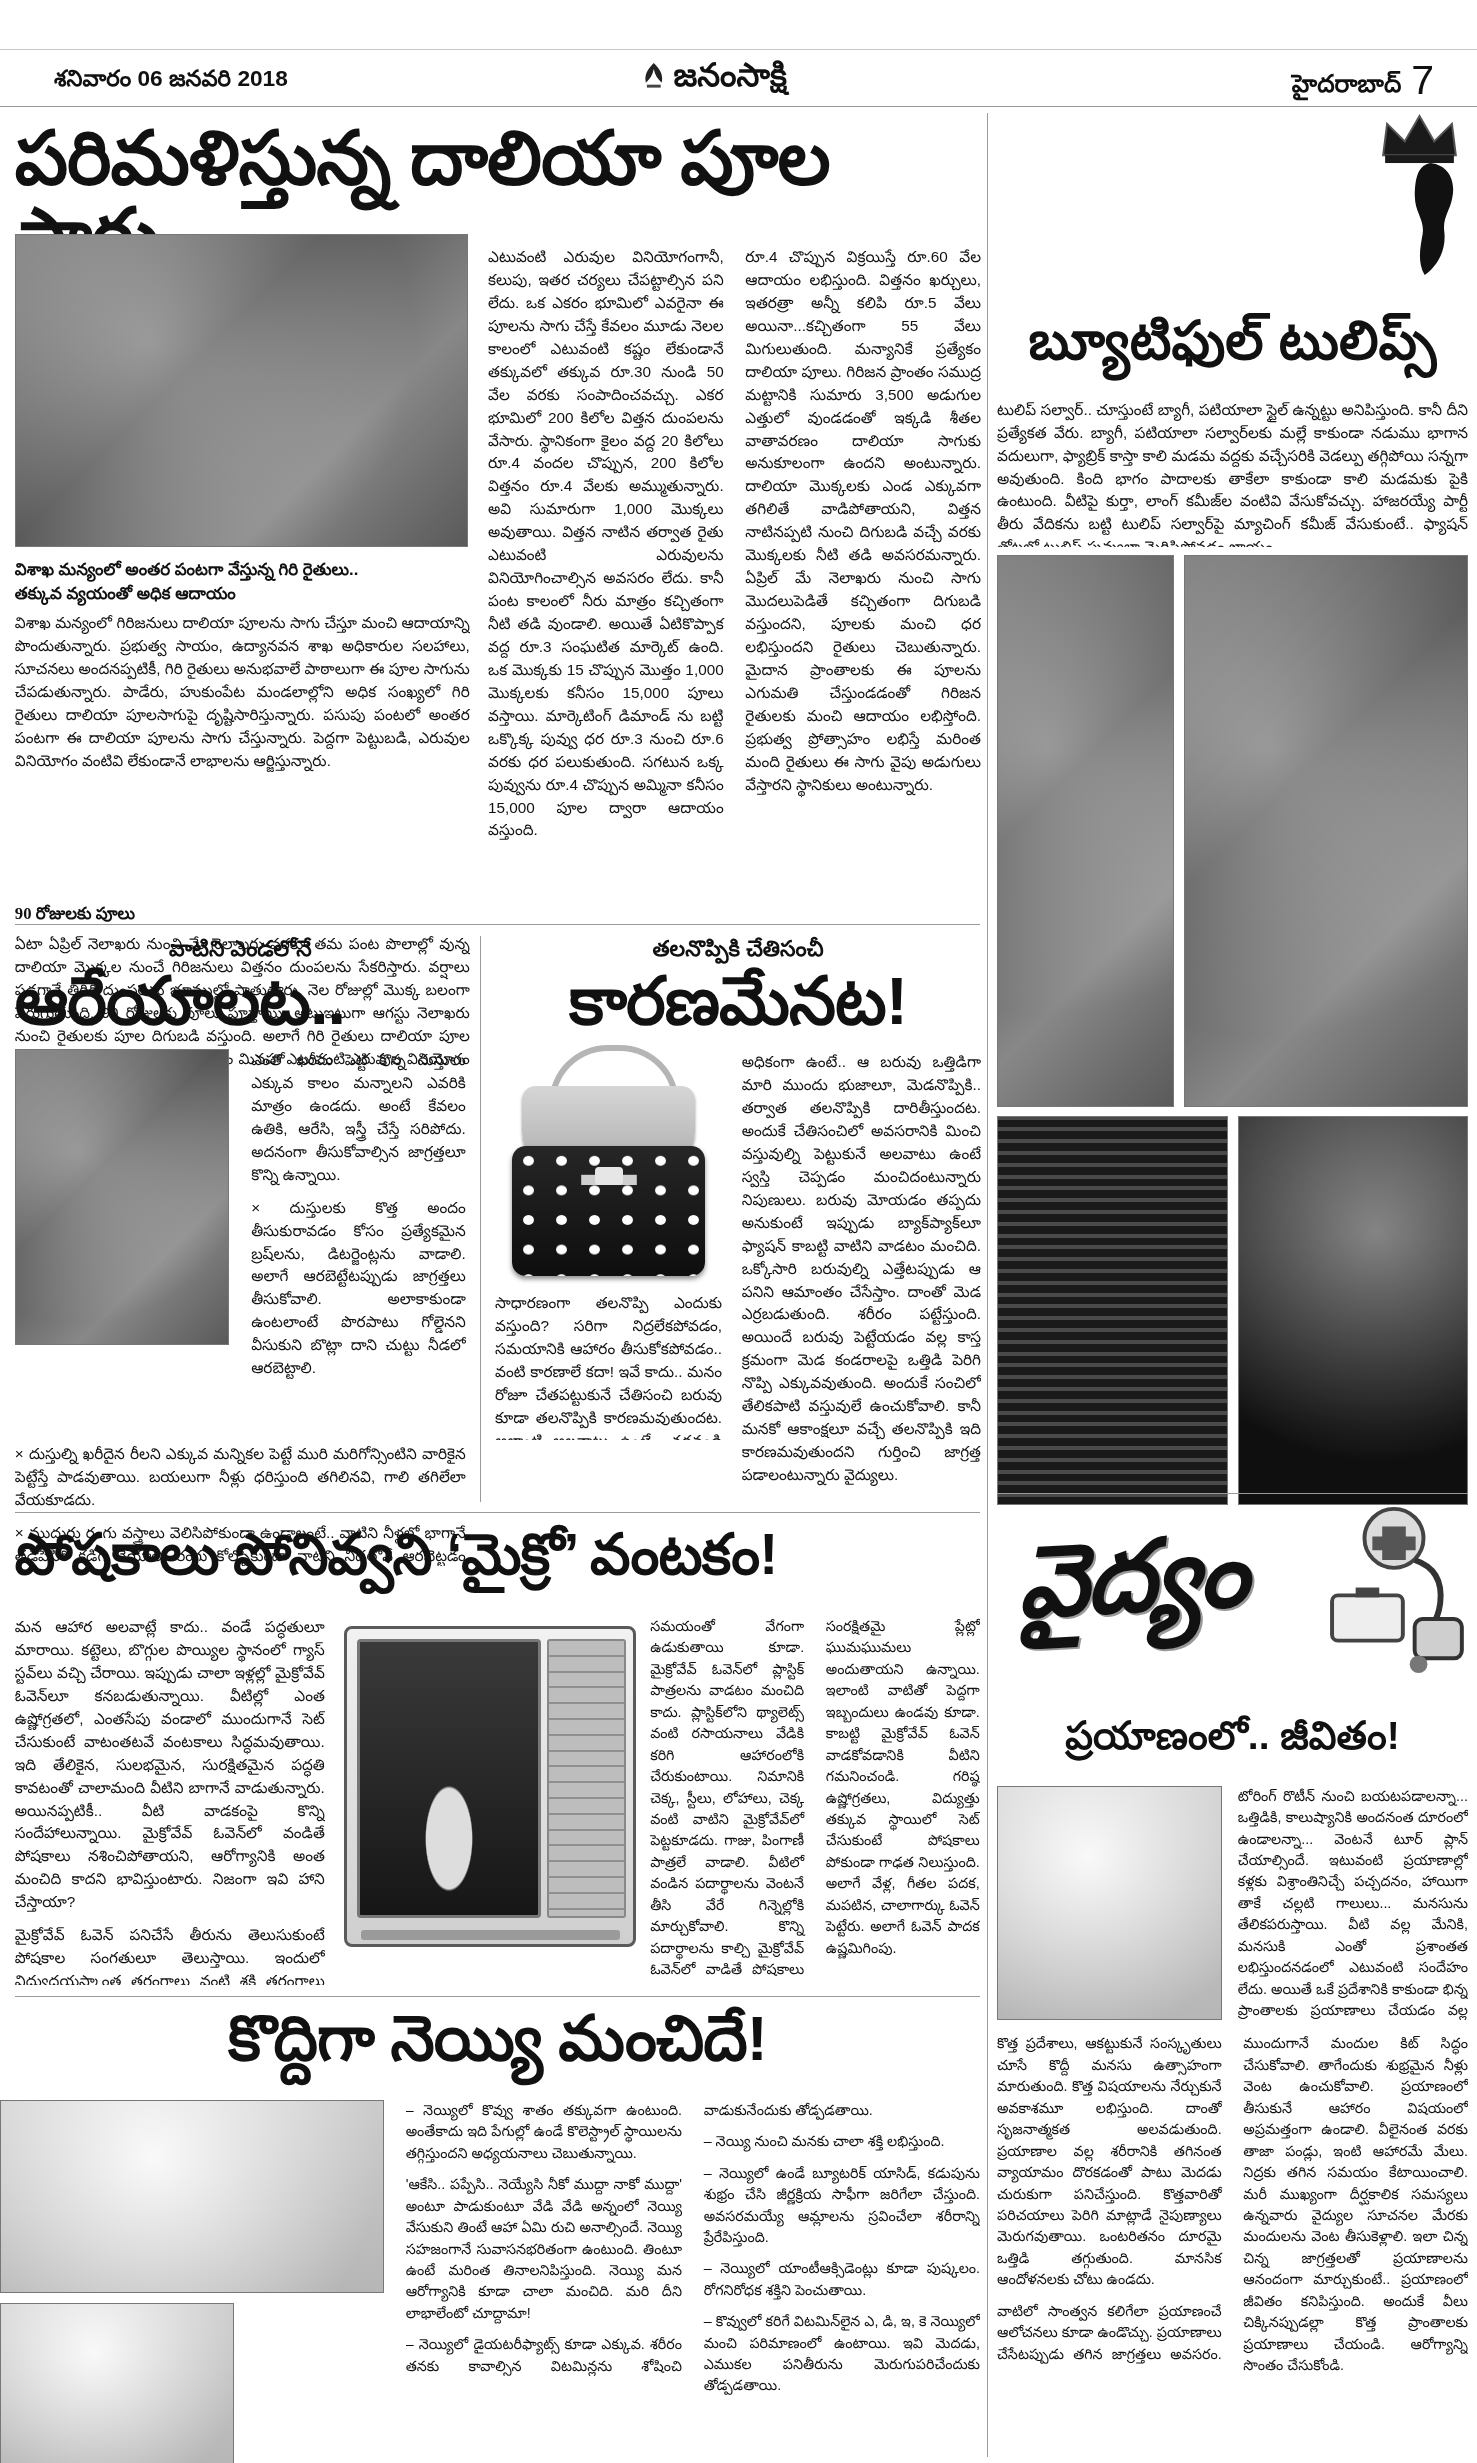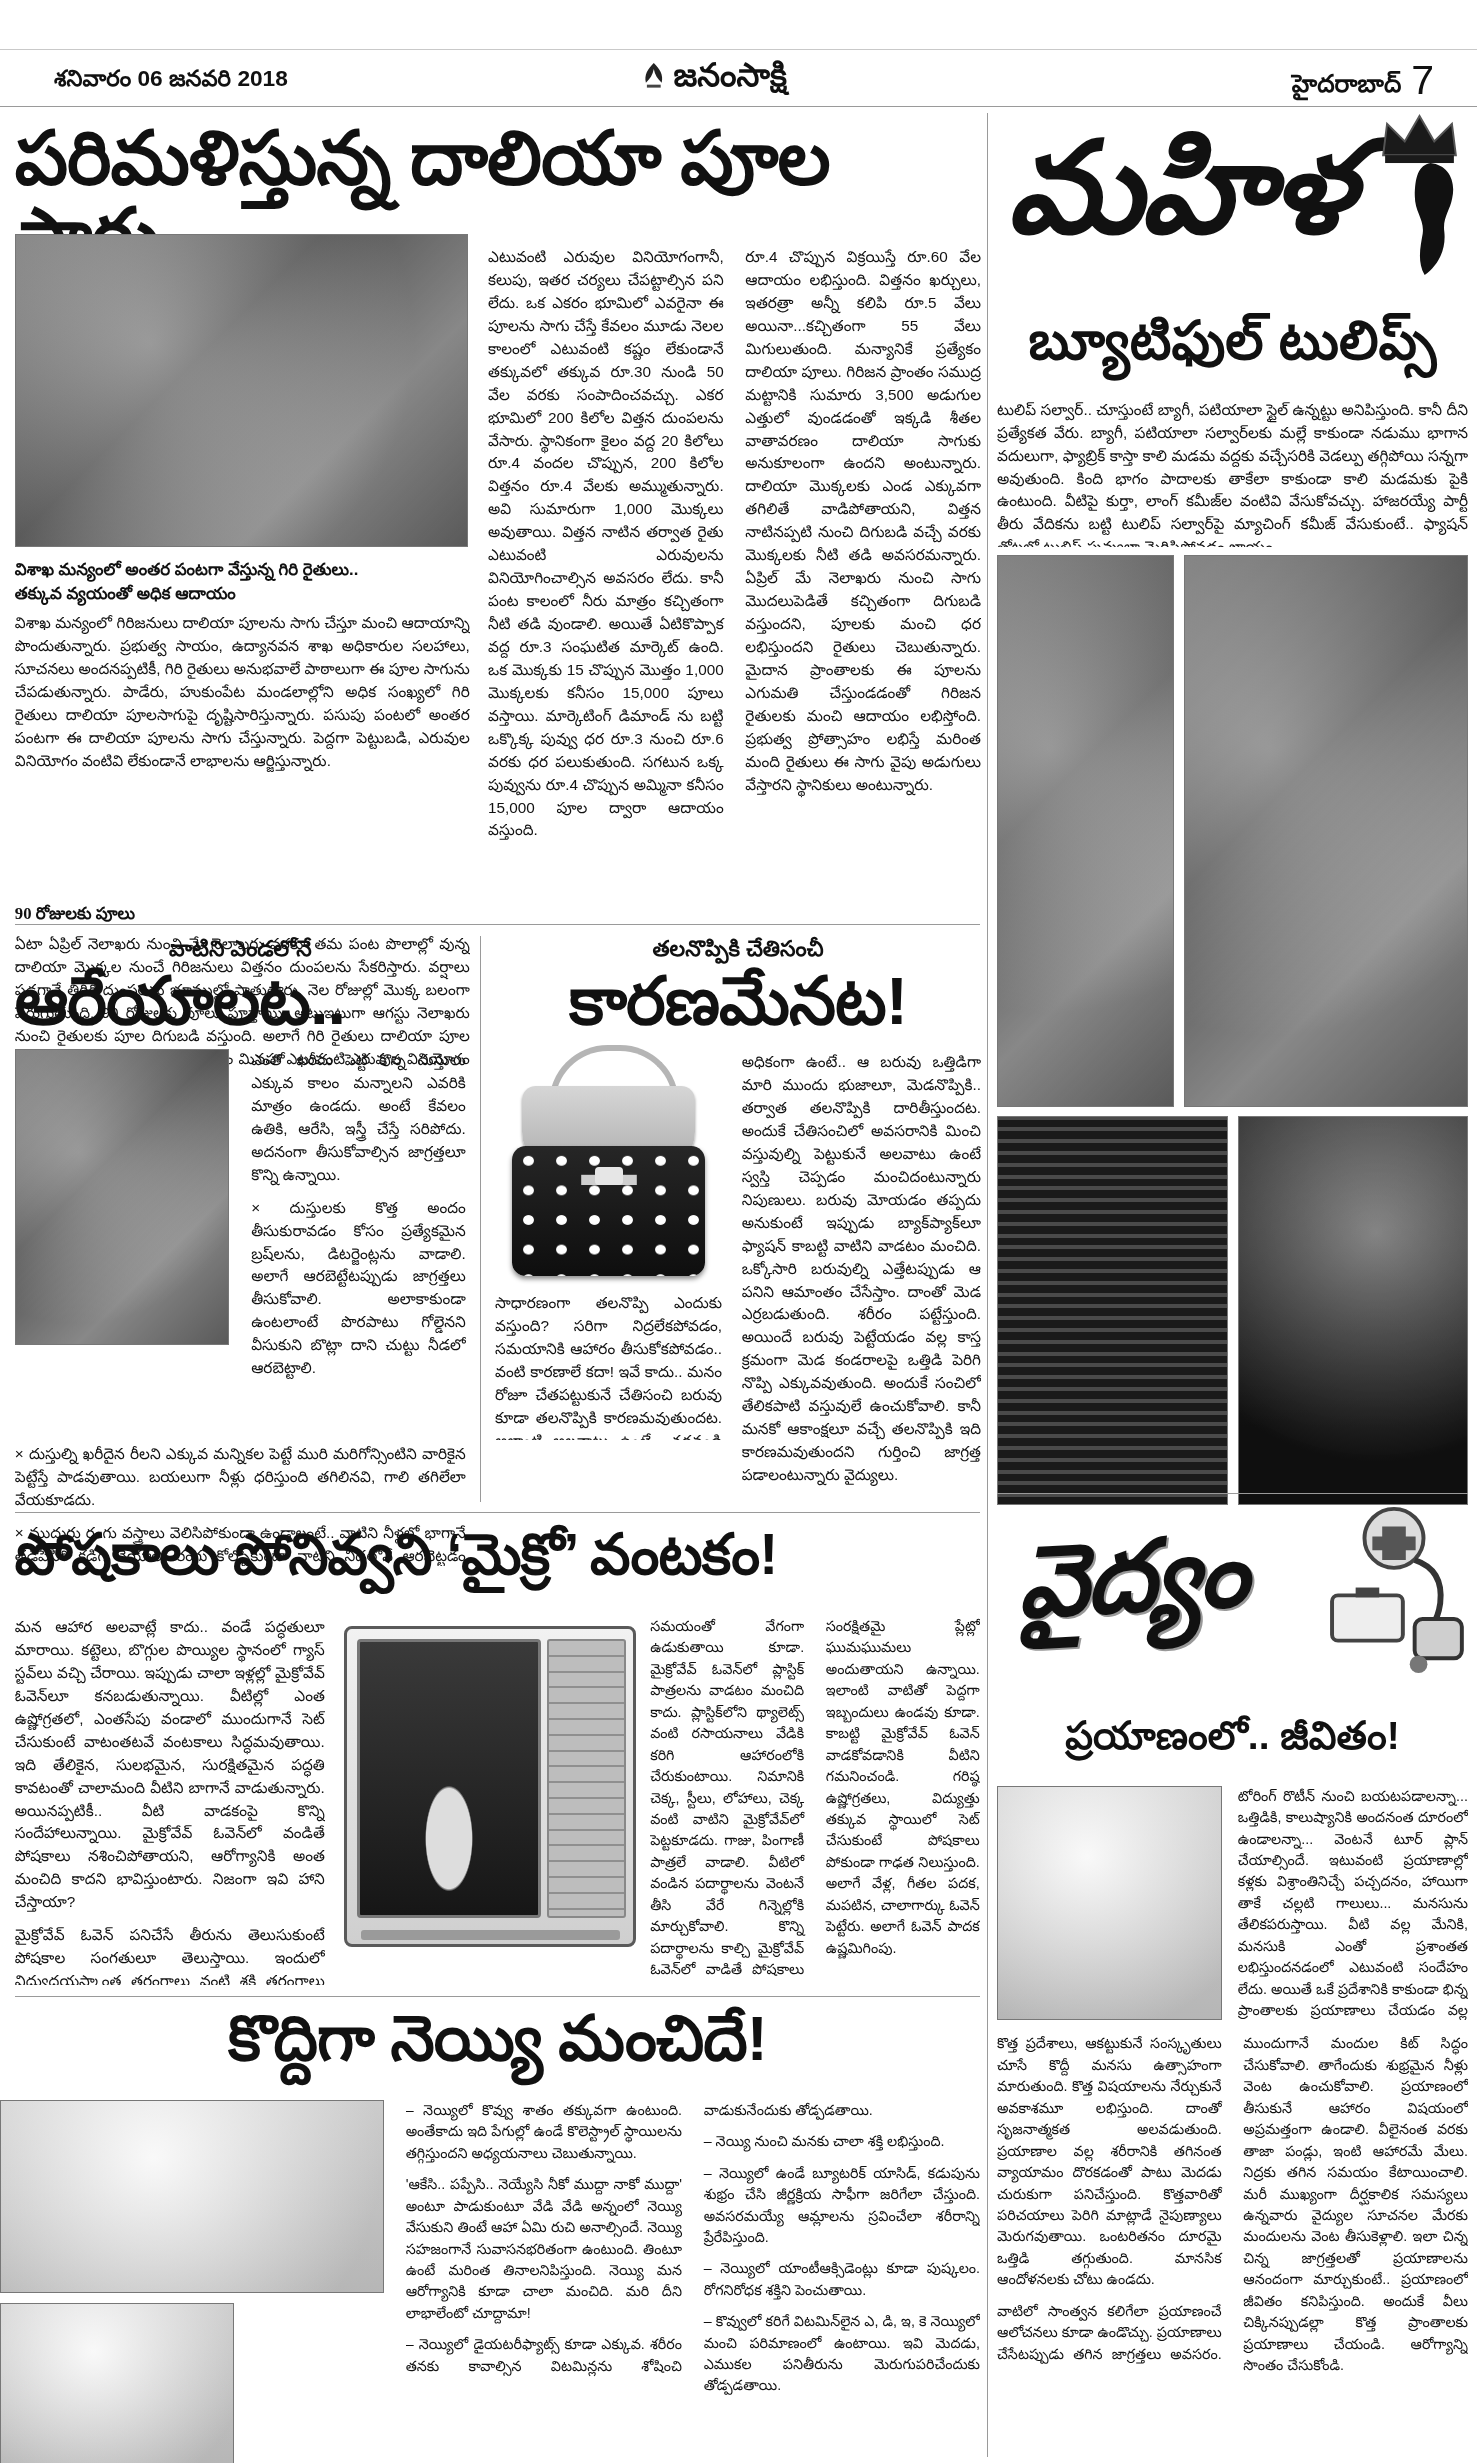--- a/index.html
+++ b/index.html
@@ -171,21 +171,20 @@
       <p>– నెయ్యిలో డైయటరీఫ్యాట్స్ కూడా ఎక్కువ. శరీరం తనకు కావాల్సిన విటమిన్లను శోషించి వాడుకునేందుకు తోడ్పడతాయి.</p>
       <p>– నెయ్యి నుంచి మనకు చాలా శక్తి లభిస్తుంది.</p>
       <p>– నెయ్యిలో ఉండే బ్యూటరిక్ యాసిడ్, కడుపును శుభ్రం చేసి జీర్ణక్రియ సాఫీగా జరిగేలా చేస్తుంది. అవసరమయ్యే ఆమ్లాలను స్రవించేలా శరీరాన్ని ప్రేరేపిస్తుంది.</p>
       <p>– నెయ్యిలో యాంటీఆక్సిడెంట్లు కూడా పుష్కలం. రోగనిరోధక శక్తిని పెంచుతాయి.</p>
       <p>– కొవ్వులో కరిగే విటమిన్‌లైన ఎ, డి, ఇ, కె నెయ్యిలో మంచి పరిమాణంలో ఉంటాయి. ఇవి మెదడు, ఎముకల పనితీరును మెరుగుపరిచేందుకు తోడ్పడతాయి.</p>
     </div>
   </div>
 
   <div class="abs" style="left:997px;top:116px;width:471px">
     <div style="position:relative;height:187px">
-      <span class="logo-big" style="font-size:128px;line-height:1;position:absolute;left:9.9px;top:7.9px">మహిళ</span>
       <span style="position:absolute;right:5.9px;top:-5.9px">
         <svg width="85" height="55" viewBox="0 0 86 56">
             <path d="M6 46 L10 14 L28 32 L43 6 L58 32 L76 14 L80 46 Z" fill="#1a1a1a" stroke="#555" stroke-width="2"></path>
             <rect x="8" y="46" width="70" height="8" fill="#1a1a1a"></rect>
           </svg>
       </span>
       <span style="position:absolute;right:2px;top:43px">
         <svg width="65" height="118" viewBox="0 0 66 120">
             <path d="M30 4 C48 6 56 22 52 40 C50 52 42 60 44 74 C46 92 38 108 24 118 C16 104 20 88 22 76 C24 62 14 54 14 38 C14 18 18 6 30 4 Z" fill="#111"></path>
           </svg>

